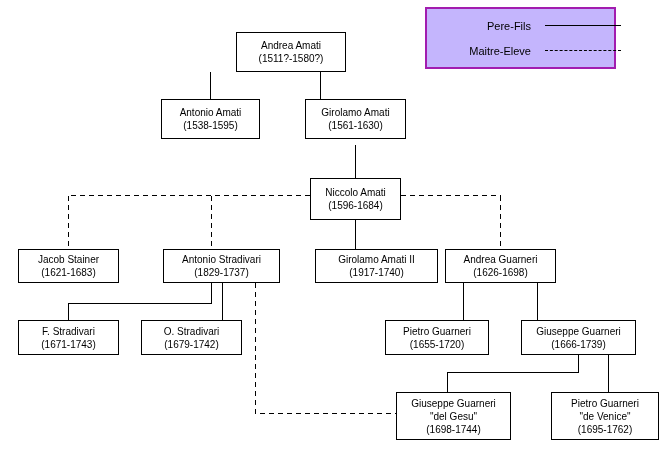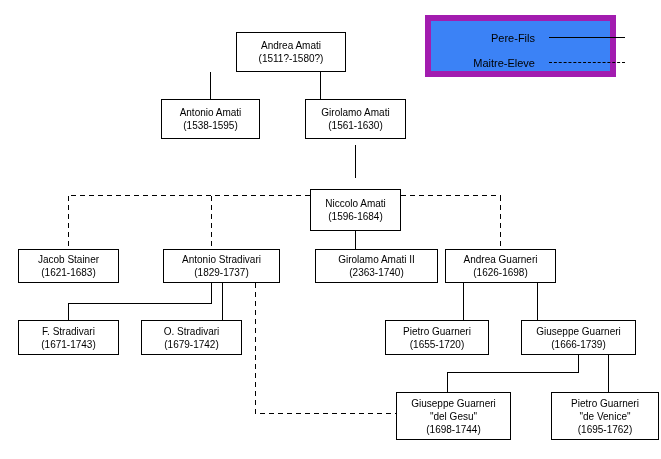--- a/index.html
+++ b/index.html
@@ -38,24 +38,23 @@
     justify-content: center;
     z-index: 3;
   }
   .node .ln {
     display: block;
     white-space: nowrap;
   }
   #legend {
     position: absolute;
     box-sizing: border-box;
-    border: 6px solid #a21caf;
-    background: #3b82f6;
+    border: 2px solid #a21caf;
+    background: #c4b5fd;
     z-index: 3;
-    margin-top: 8px;
   }
   .legend-row {
     position: absolute;
     display: flex;
     align-items: center;
   }
   .legend-label {
     font-size: 11px;
     color: #000000;
     white-space: nowrap;
@@ -158,36 +157,36 @@
 
   <div class="node" style="left:161px; top:99px; width:99px; height:40px;">
     <span class="ln">Antonio Amati</span>
     <span class="ln">(1538-1595)</span>
   </div>
   <div class="node" style="left:305px; top:99px; width:101px; height:40px;">
     <span class="ln">Girolamo Amati</span>
     <span class="ln">(1561-1630)</span>
   </div>
 
-  <div class="node" style="left:310px; top:189px; width:91px; height:42px;">
+  <div class="node" style="left:310px; top:178px; width:91px; height:42px;">
     <span class="ln">Niccolo Amati</span>
     <span class="ln">(1596-1684)</span>
   </div>
 
   <div class="node" style="left:18px; top:249px; width:101px; height:34px;">
     <span class="ln">Jacob Stainer</span>
     <span class="ln">(1621-1683)</span>
   </div>
   <div class="node" style="left:163px; top:249px; width:117px; height:34px;">
     <span class="ln">Antonio Stradivari</span>
     <span class="ln">(1829-1737)</span>
   </div>
   <div class="node" style="left:315px; top:249px; width:123px; height:34px;">
     <span class="ln">Girolamo Amati II</span>
-    <span class="ln">(2363-1740)</span>
+    <span class="ln">(1917-1740)</span>
   </div>
   <div class="node" style="left:445px; top:249px; width:111px; height:34px;">
     <span class="ln">Andrea Guarneri</span>
     <span class="ln">(1626-1698)</span>
   </div>
 
   <div class="node" style="left:18px; top:320px; width:101px; height:35px;">
     <span class="ln">F. Stradivari</span>
     <span class="ln">(1671-1743)</span>
   </div>

